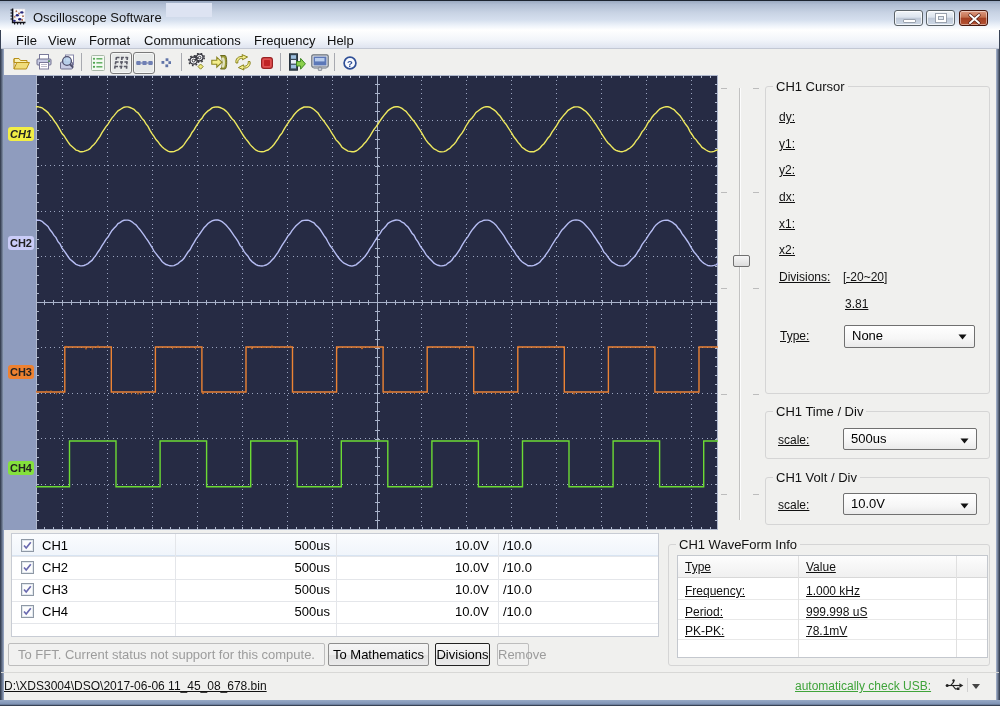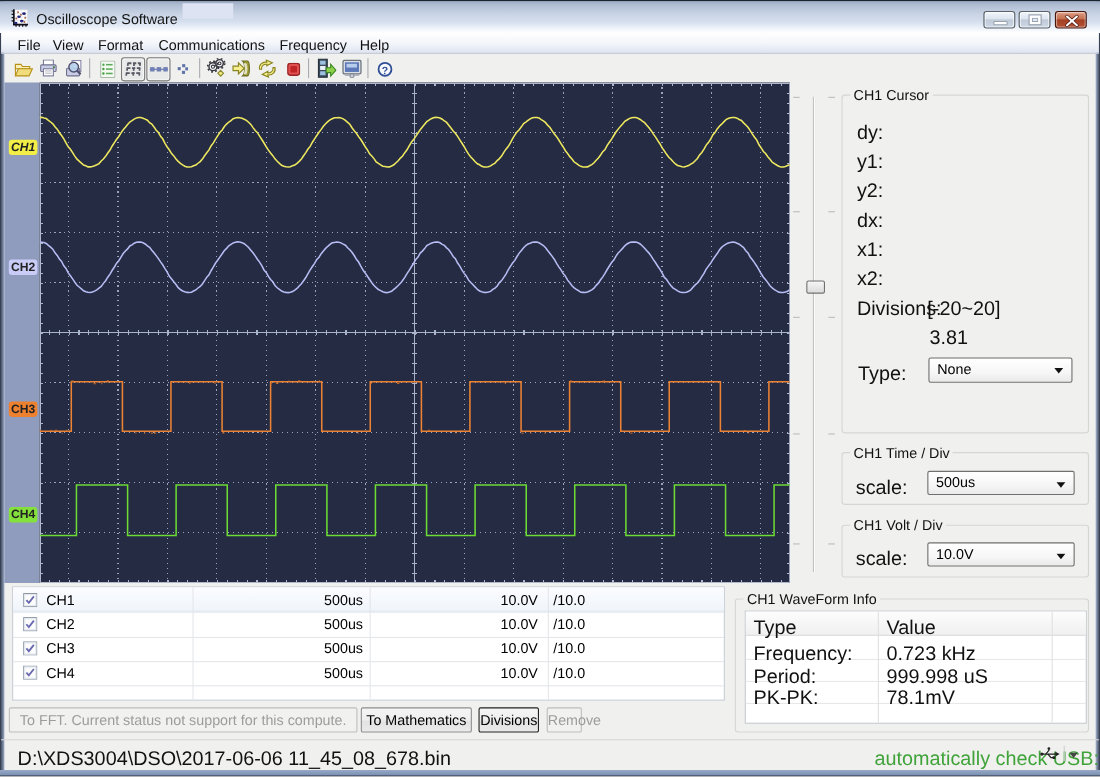--- a/index.html
+++ b/index.html
@@ -19,21 +19,21 @@
 .tsep { position:absolute; top:53px; width:1px; height:18px; background:#a8aab0; }
 .tbtn { position:absolute; top:52px; height:22px; border:1px solid #7a7a7a; border-radius:3px; background:rgba(190,198,210,0.15); box-shadow:inset 0 0 0 1px rgba(255,255,255,0.6); }
 #chstrip { position:absolute; left:4px; top:75px; width:32px; height:455px; background:#8f9cbe; }
 .chlabel { position:absolute; left:4px; width:26px; height:14px; border-radius:3px; font-size:11px; font-weight:bold;
   text-align:center; line-height:14px; color:#222; }
 #strack { position:absolute; left:739px; top:88px; width:2px; height:432px; background:#c2c2c2; border-right:1px solid #fdfdfd; }
 #shandle { position:absolute; left:733px; top:255px; width:17px; height:12px; background:linear-gradient(180deg,#f6f6f6,#dcdcdc); border:1px solid #707070; border-radius:2px; }
 .stick { position:absolute; width:6px; height:1px; background:#bcbcbc; }
 .group { position:absolute; border:1px solid #d5d5d5; border-radius:3px; }
 .glabel { position:absolute; top:-8px; left:7px; background:#f0f0ee; padding:0 3px; font-size:13px; color:#111; white-space:nowrap; line-height:15px; }
-.lab { position:absolute; font-size:18px; color:#111; white-space:nowrap; }
+.lab { position:absolute; font-size:12px; color:#111; white-space:nowrap;text-decoration:underline; }
 .combo { position:absolute; background:linear-gradient(180deg,#ffffff 0,#f6f6f6 60%,#eaeaea 100%); border:1px solid #707070; border-radius:2px; font-size:13px; color:#000; }
 .combo span { position:absolute; left:7px; top:2px; }
 #table { position:absolute; left:11px; top:533px; width:648px; height:104px; background:#fff; border:1px solid #c8ccd4; }
 .rowsep { position:absolute; width:646px; height:1px; background:#e4e6ea; }
 .colsep { position:absolute; width:1px; background:#e4e6ea; }
 .cell { position:absolute; font-size:13px; color:#000; }
 .btn { position:absolute; top:643px; height:23px; border:1px solid #8e8e8e; border-radius:2px;
   background:linear-gradient(180deg,#f5f5f5 0,#eeeeee 50%,#e2e2e2 55%,#eaeaea 100%); font-size:13px; color:#000; text-align:center; }
 .btn span { position:relative; top:3px;text-align:right; }
 .btn.disabled { border-color:#bdbdbd; color:#9c9c9c; background:#f1f1f0; }
@@ -409,28 +409,28 @@
 <div class="abs" style="left:677px;top:555px;width:311px;height:103px;background:#fff;border:1px solid #c4c8ce">
 <div class="abs" style="left:0;top:0;width:309px;height:22px;background:linear-gradient(180deg,#fdfdfd,#f0f0f0);border-bottom:1px solid #d8d8d8"></div>
 <div class="winfo-line" style="left:0;top:43px;width:309px;height:1px"></div>
 <div class="winfo-line" style="left:0;top:63px;width:309px;height:1px"></div>
 <div class="winfo-line" style="left:0;top:83px;width:309px;height:1px"></div>
 <div class="winfo-line" style="left:120px;top:0;width:1px;height:101px;background:#e0e0e0"></div>
 <div class="winfo-line" style="left:278px;top:0;width:1px;height:101px;background:#e0e0e0"></div>
 <div class="lab" style="left:7px;top:4px">Type</div>
 <div class="lab" style="left:128px;top:4px">Value</div>
 <div class="lab" style="left:7px;top:28px">Frequency:</div>
-<div class="lab" style="left:128px;top:28px">0.723 kHz</div>
+<div class="lab" style="left:128px;top:28px">1.000 kHz</div>
 <div class="lab" style="left:7px;top:49px">Period:</div>
 <div class="lab" style="left:128px;top:49px">999.998 uS</div>
 <div class="lab" style="left:7px;top:68px">PK-PK:</div>
 <div class="lab" style="left:128px;top:68px">78.1mV</div>
 </div>
 
-<div class="lab" style="left:16px;top:679px">D:\XDS3004\DSO\2017-06-06 11_45_08_678.bin</div>
+<div class="lab" style="left:4px;top:679px">D:\XDS3004\DSO\2017-06-06 11_45_08_678.bin</div>
 <div class="lab" style="left:795px;top:679px;color:#3fa33a">automatically check USB:</div>
 <div class="abs" style="left:967px;top:678px;width:1px;height:14px;background:#d0d0d0"></div>
 <svg class="abs" style="left:972px;top:684px" width="8" height="5" viewBox="0 0 8 5">
     <path d="M0 0 L8 0 L4 5 Z" fill="#444"></path>
   </svg>
 <svg class="abs" style="left:945px;top:678px" width="19" height="15" viewBox="0 0 20 15">
 <g stroke="#222" stroke-width="1.2" fill="none">
       <line x1="2" y1="7.5" x2="16" y2="7.5"></line>
       <path d="M6 7.5 L9 4 L9 2.5"></path>
       <path d="M8 7.5 L11 11 L13 11"></path>

